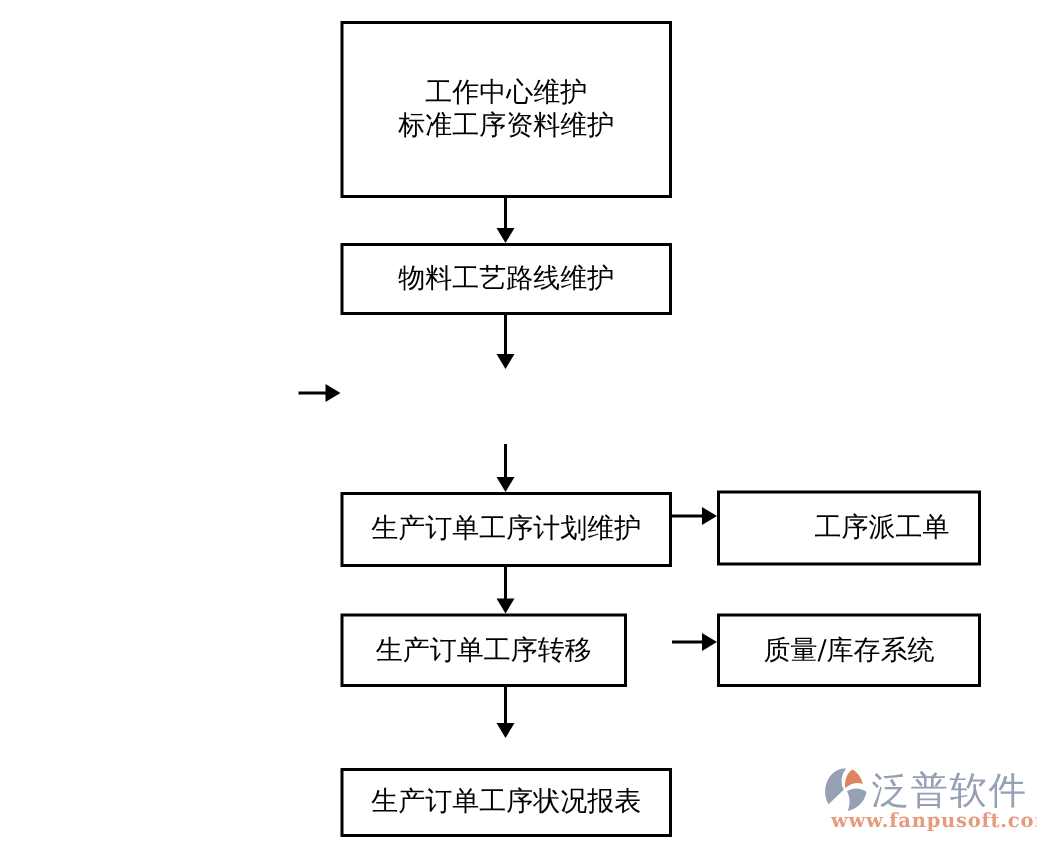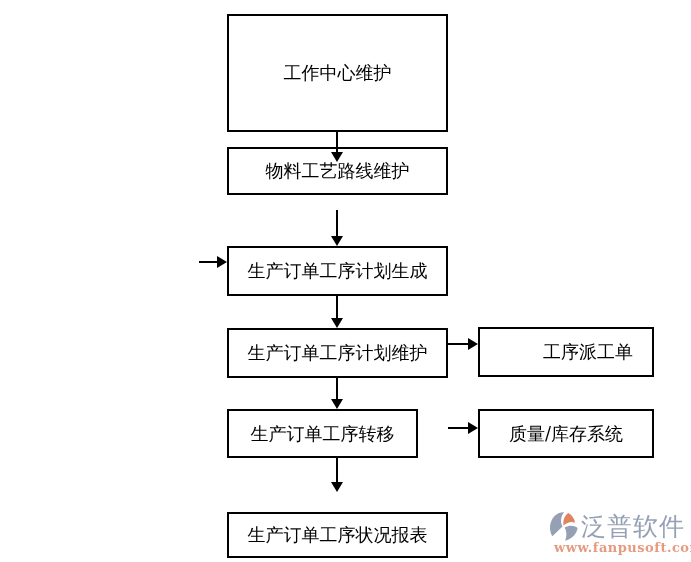--- a/index.html
+++ b/index.html
@@ -63,30 +63,28 @@
     white-space: nowrap;
   }
 </style>
 </head>
 <body>
 
 <div class="stage">
 
   <div class="node multi" style="left:227px; top:14px; width:221px; height:118px;">
     <span>工作中心维护</span>
+    <span>标准工序资料维护</span>
   </div>
 
-  <div class="node" style="left:227px; top:147px; width:221px; height:48px;">
+  <div class="node" style="left:227px; top:162px; width:221px; height:48px;">
     <span>物料工艺路线维护</span>
   </div>
 
 
-  <div class="node" style="left:227px; top:246px; width:221px; height:50px;">
-    <span>生产订单工序计划生成</span>
-  </div>
 
   <div class="node" style="left:227px; top:328px; width:221px; height:50px;text-align:right;">
     <span>生产订单工序计划维护</span>
   </div>
 
   <div class="node" style="left:478px; top:327px; width:176px; height:50px;padding-left:44px;">
     <span>工序派工单</span>
   </div>
 
   <div class="node" style="left:227px; top:409px; width:191px; height:49px;">

